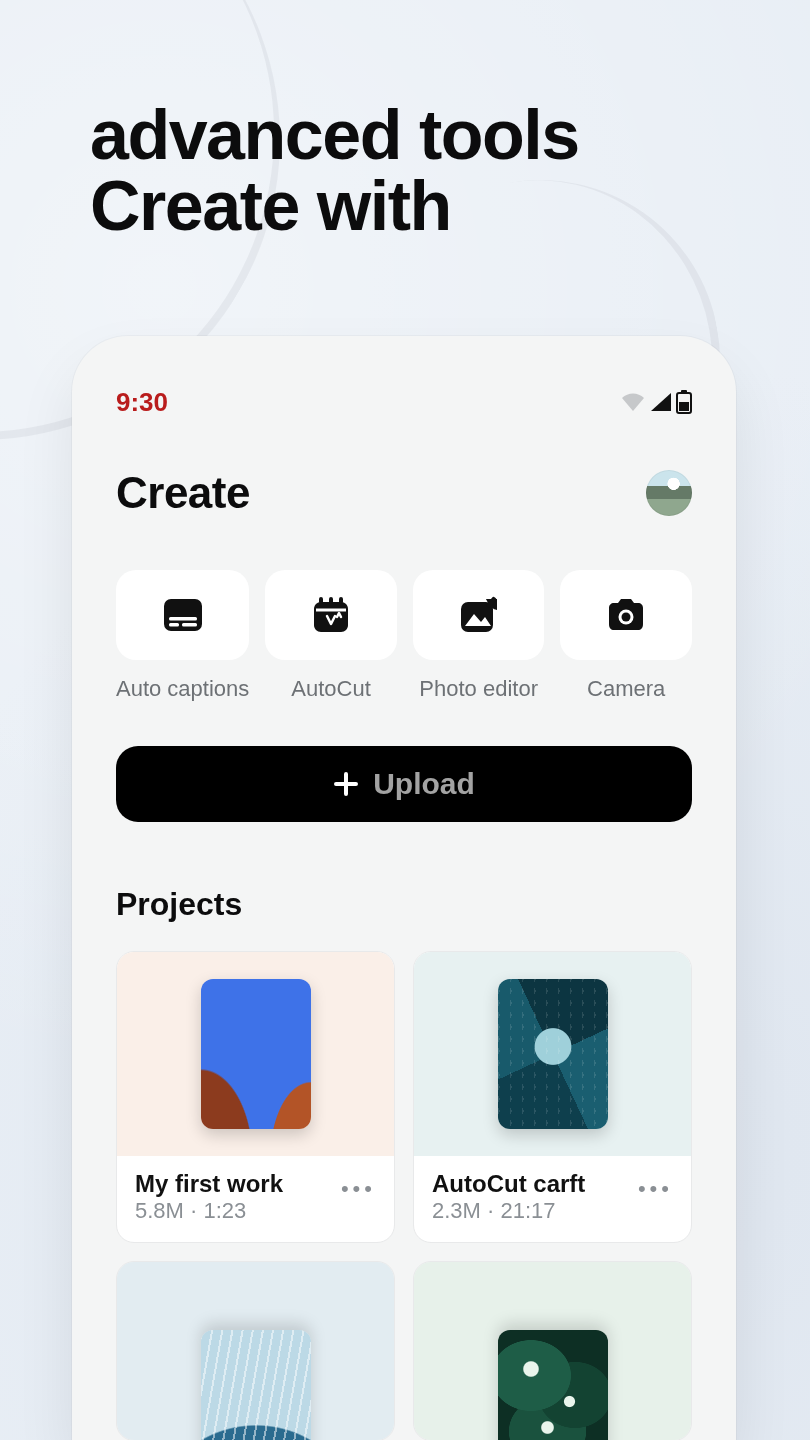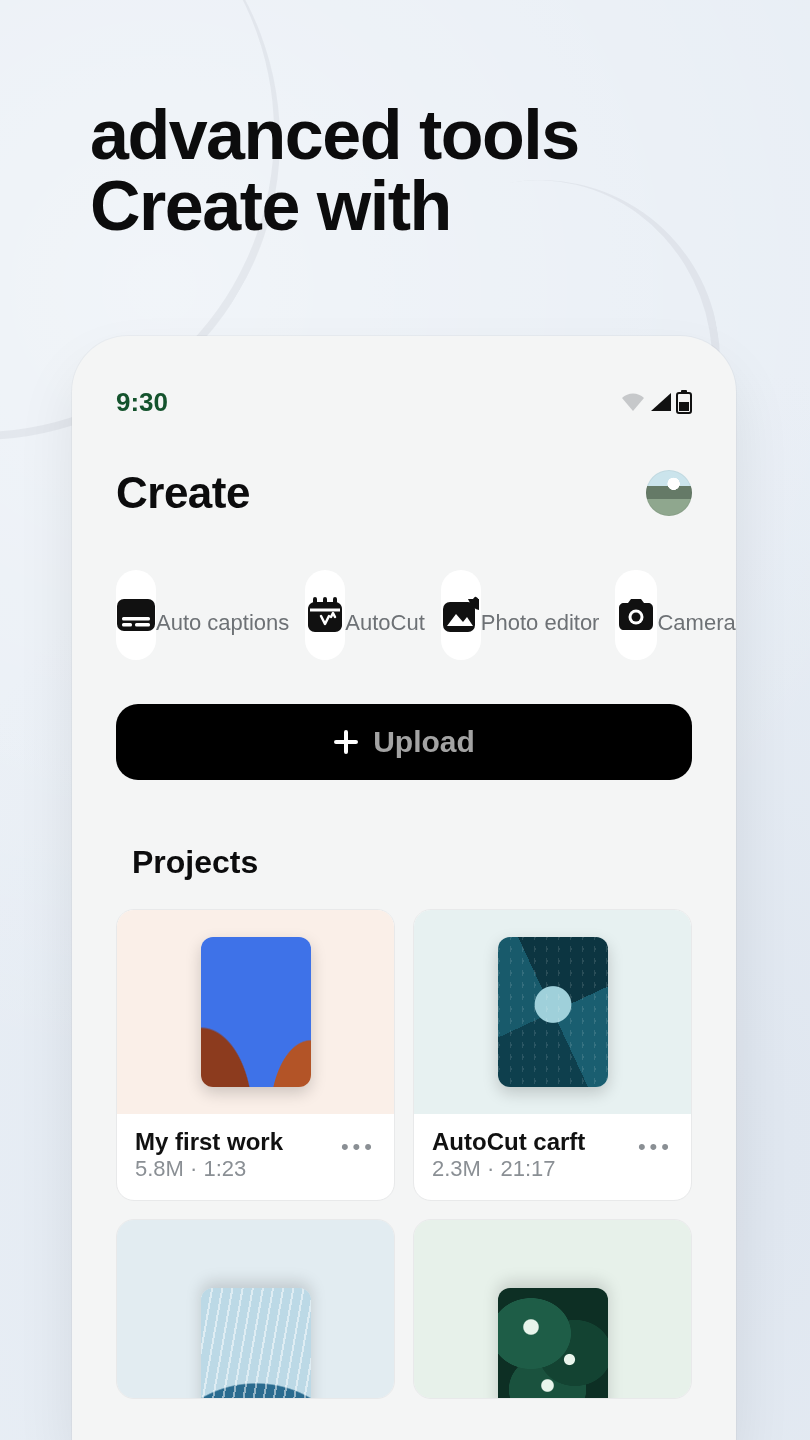--- a/index.html
+++ b/index.html
@@ -61,21 +61,21 @@
   
   .status-bar {
     display:flex;
     justify-content:space-between;
     align-items:center;
     height:36px;
   }
   .status-time {
     font-size:26px;
     font-weight:600;
-    color:#14532d;
+    color:#b91c1c;
   }
   .status-icons { display:flex; align-items:center; gap:4px; }
   .status-icons svg { display:block; }
 
   
   .title-row {
     display:flex;
     justify-content:space-between;
     align-items:center;
     margin-top:48px;
@@ -97,21 +97,21 @@
 
   
   .tools {
     display:flex;
     gap:16px;
     margin-top:52px;
   }
   .tool {
     flex:1;
     display:flex;
-    flex-direction:row;
+    flex-direction:column;
     align-items:center;
     cursor:pointer;
   }
   .tool-tile {
     width:100%;
     height:90px;
     background:#ffffff;
     border-radius:20px;
     display:flex;
     align-items:center;
@@ -139,21 +139,20 @@
     font-weight:600;
     cursor:pointer;
   }
 
   
   .section-title {
     margin-top:64px;
     font-size:32px;
     font-weight:700;
     color:#0c0c0d;
-    margin-left:16px;
   }
 
   .projects {
     margin-top:28px;
     display:grid;
     grid-template-columns:1fr 1fr;
     gap:18px;
   }
   .project-card {
     border-radius:18px;

